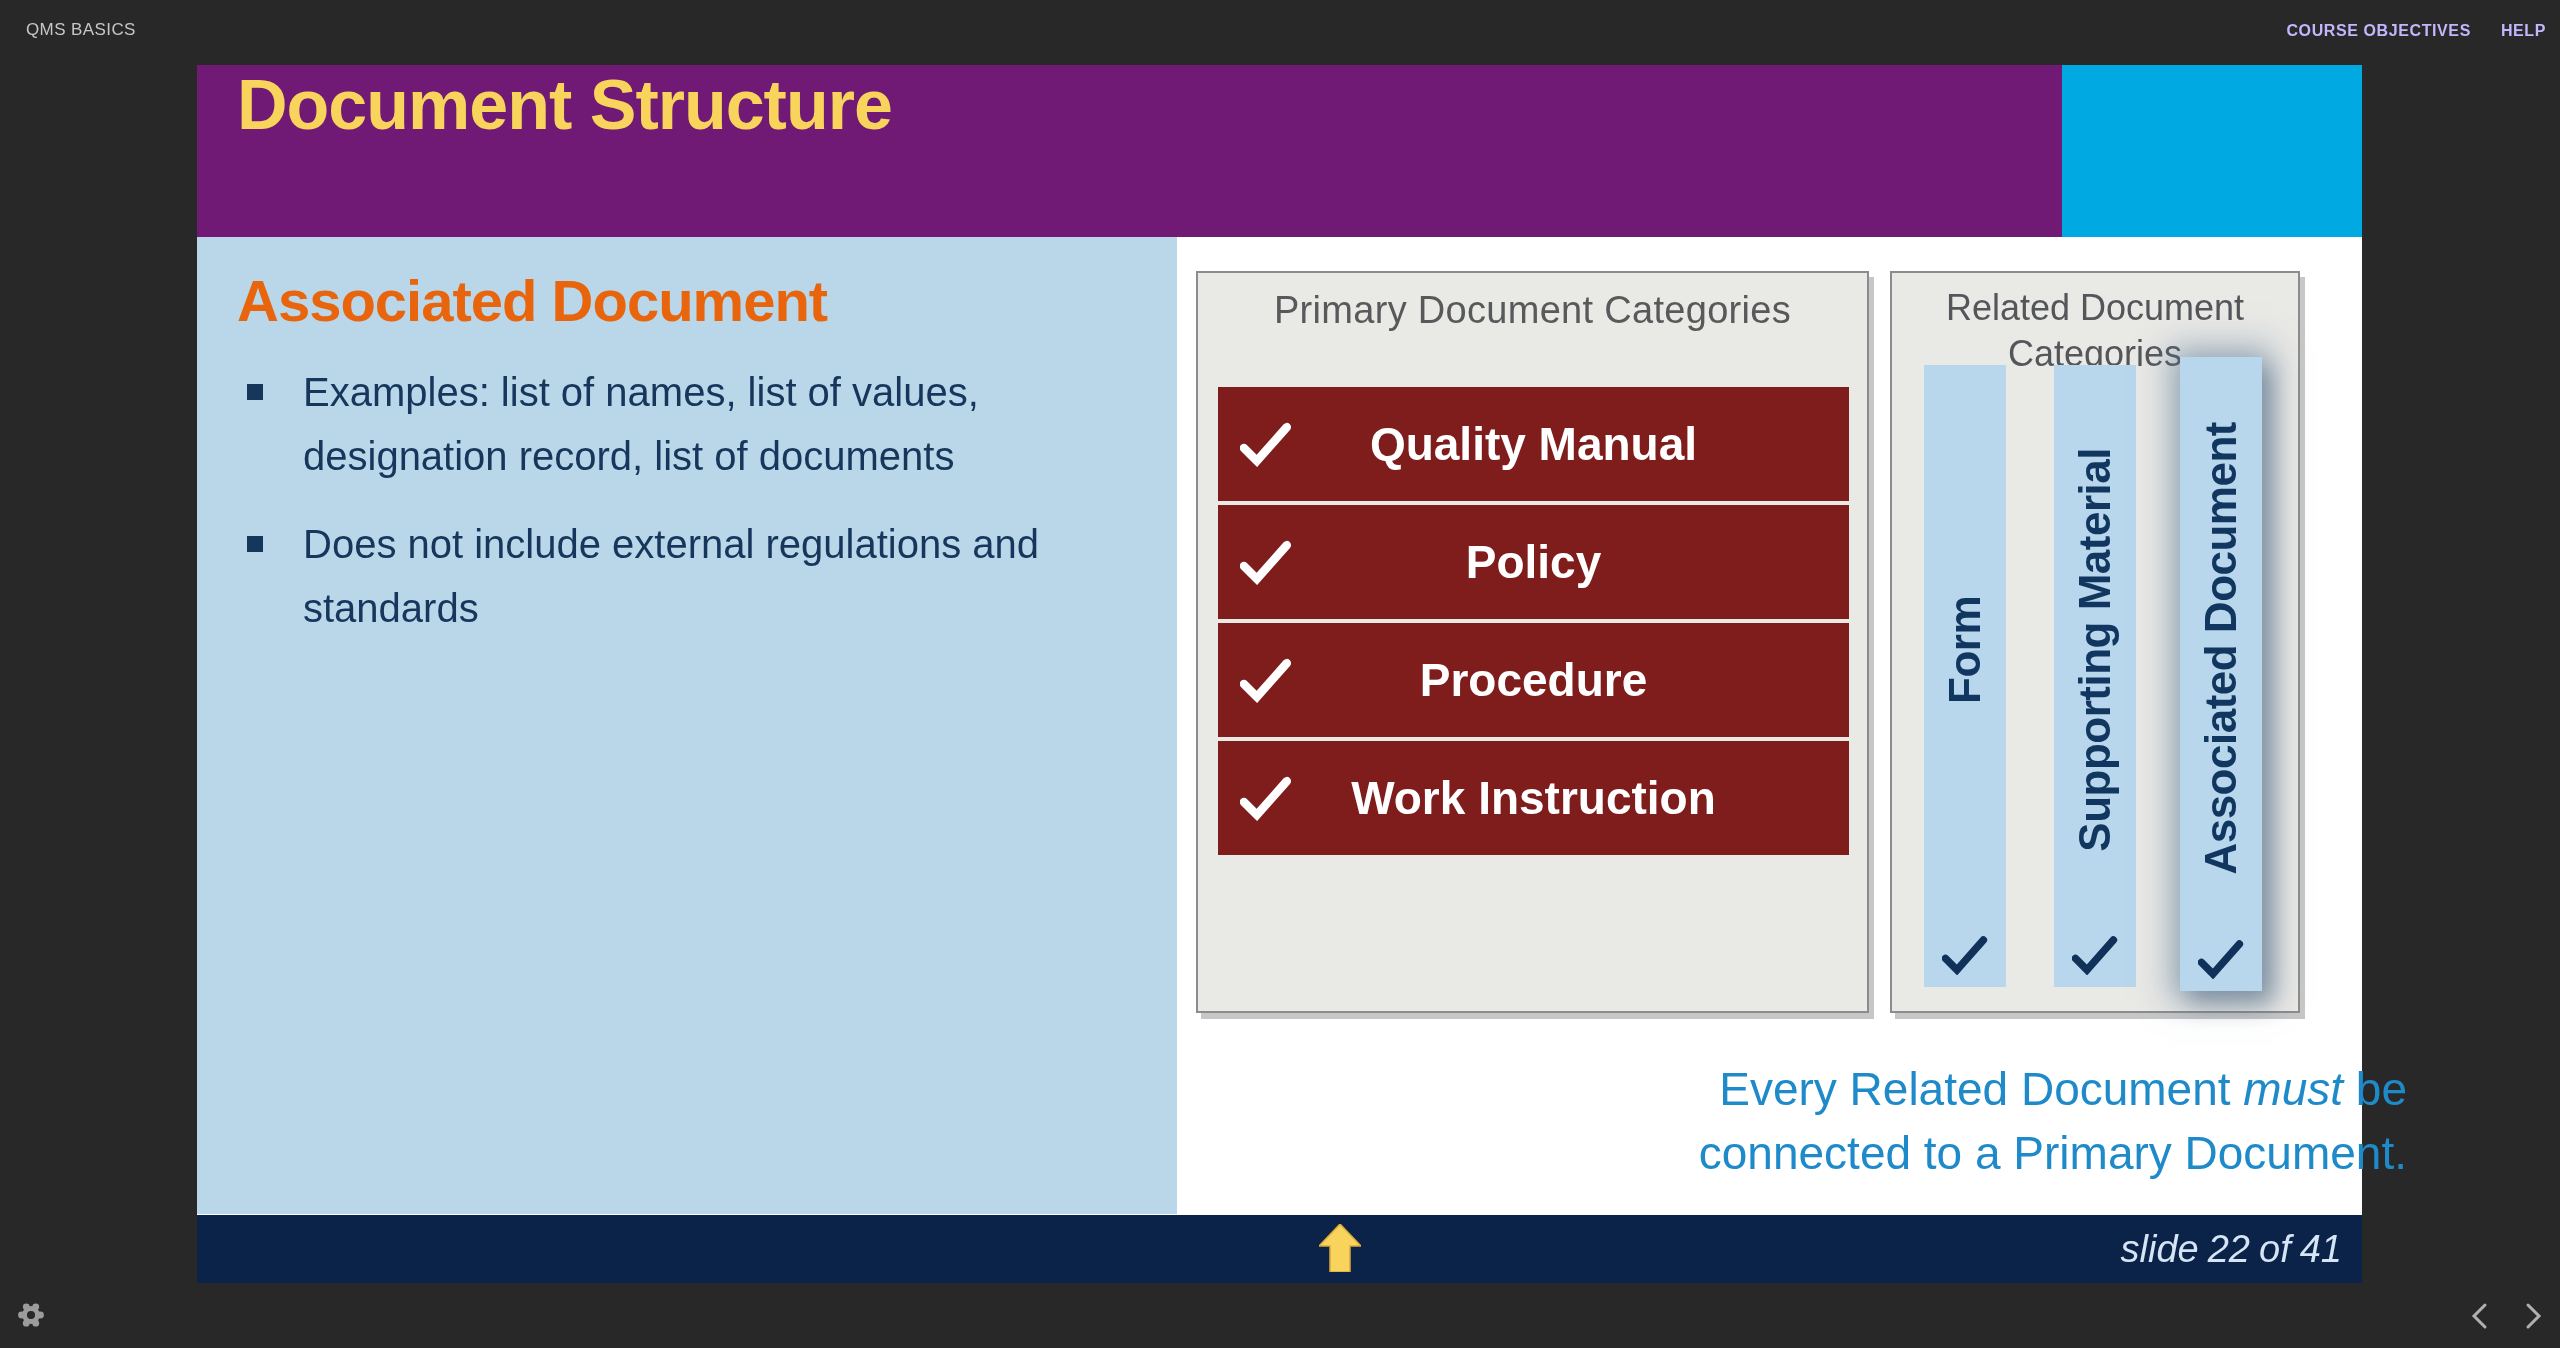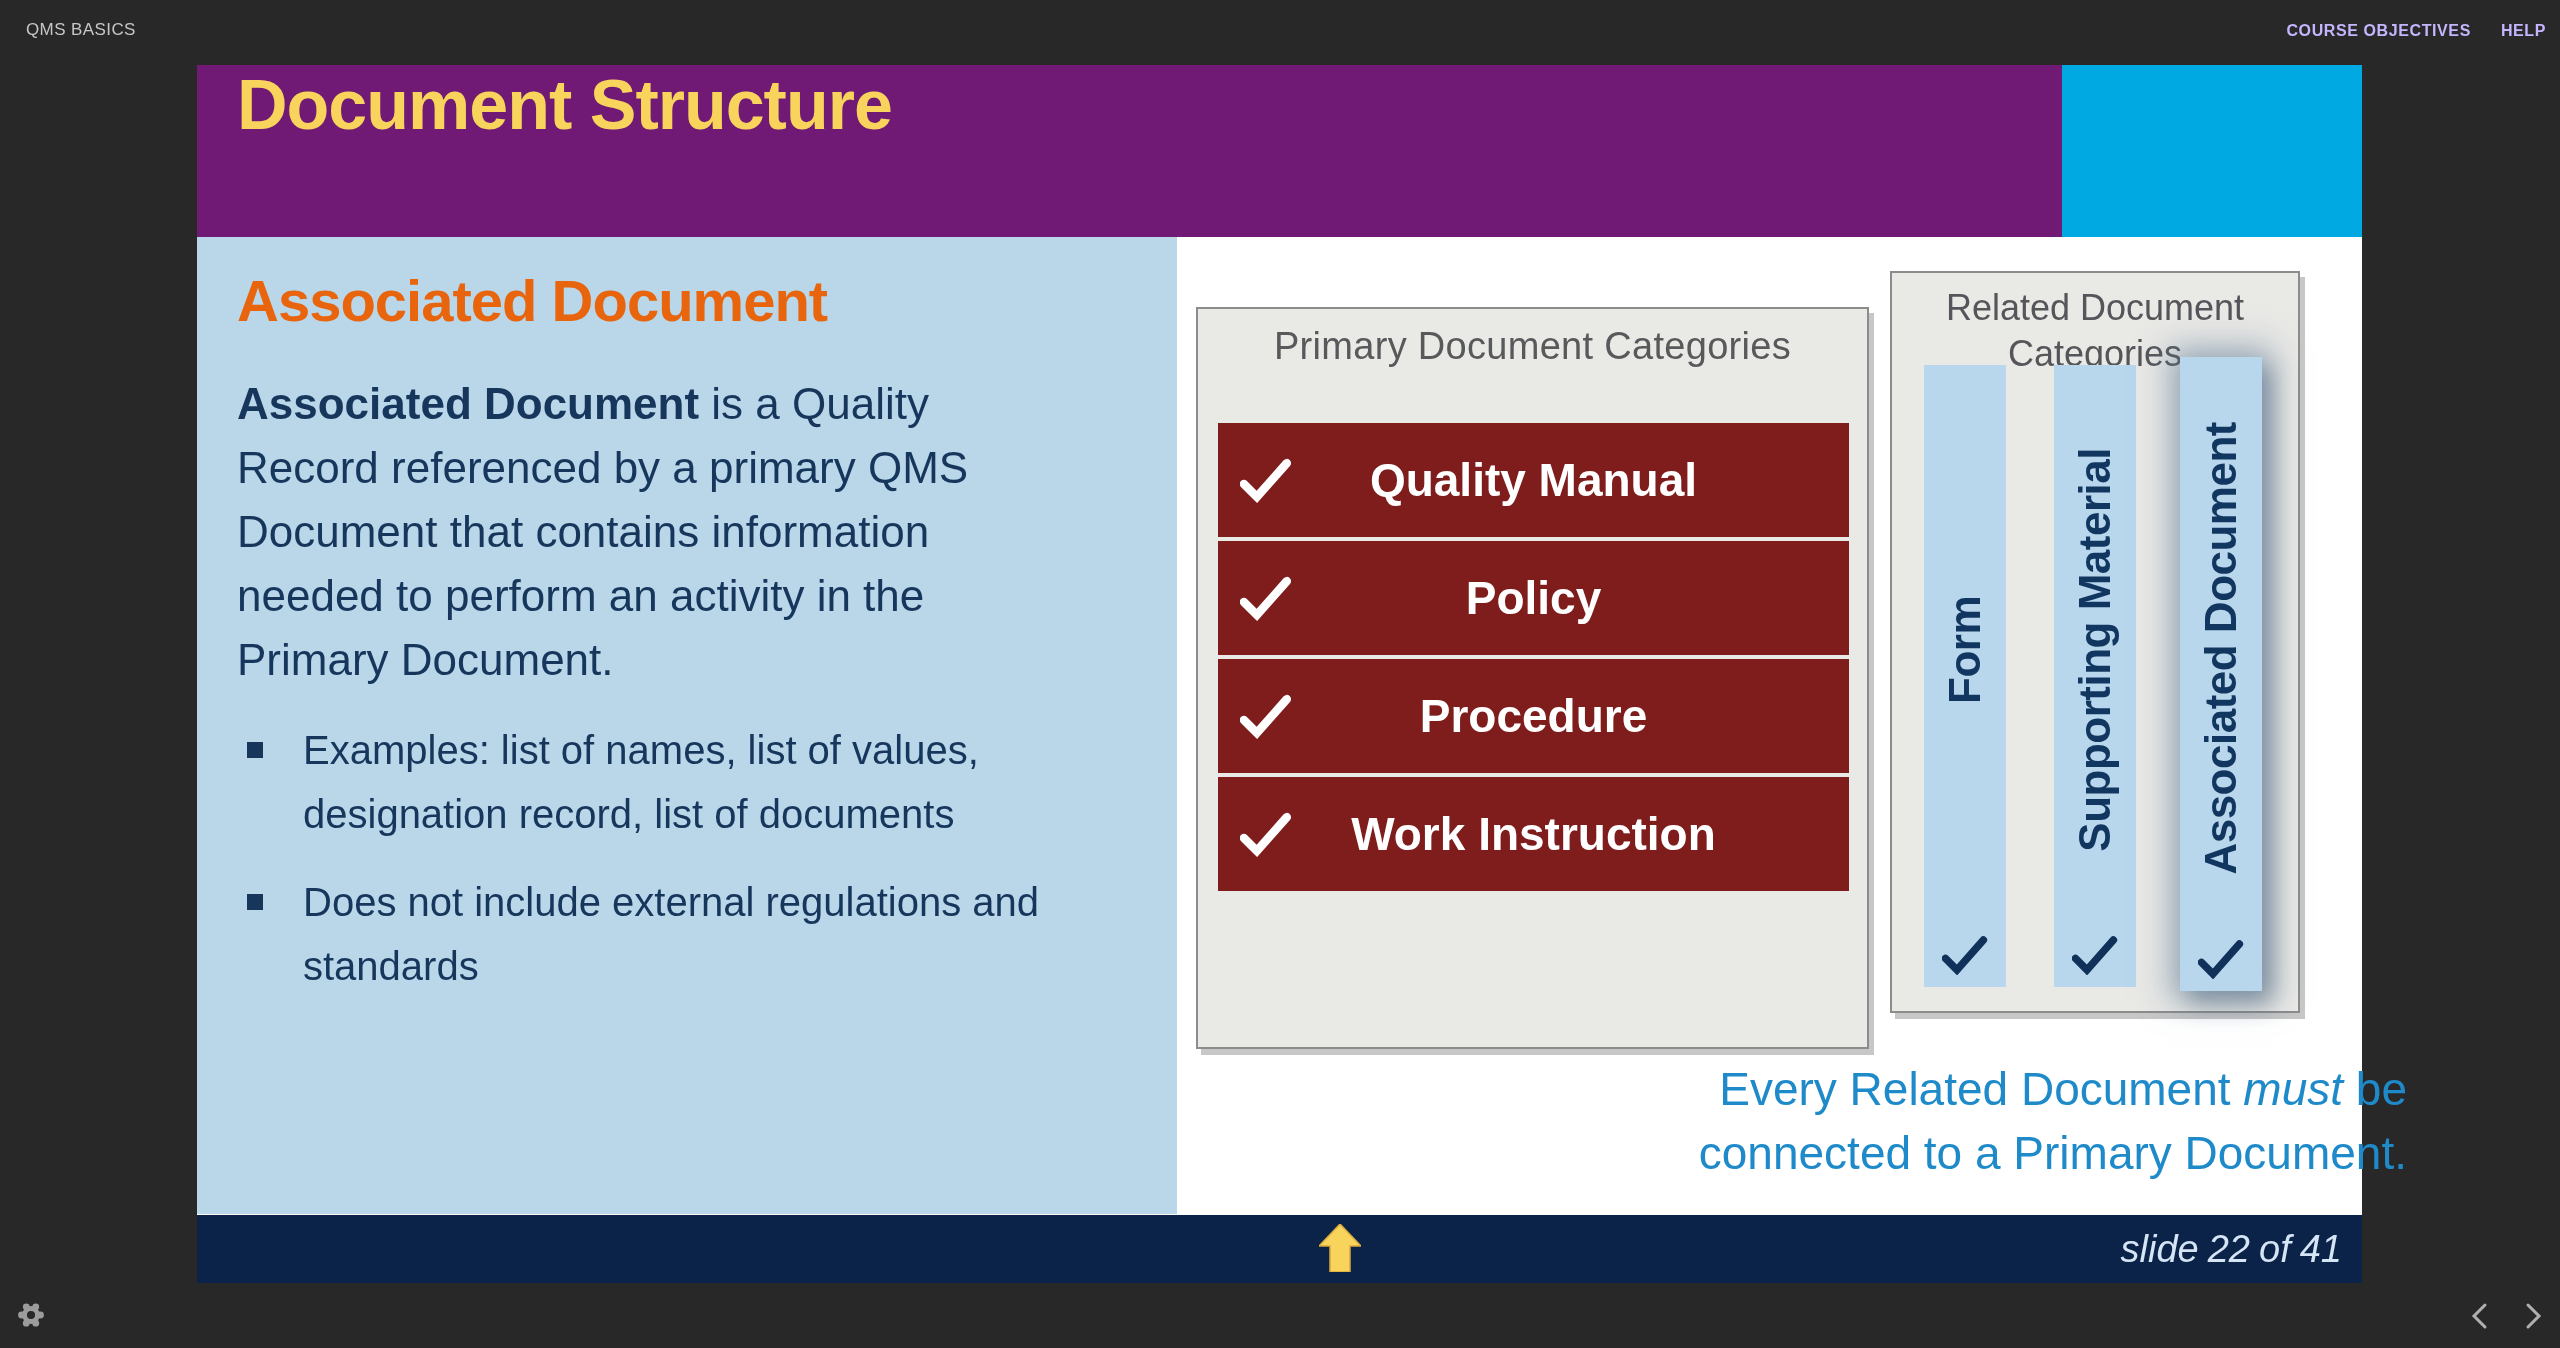--- a/index.html
+++ b/index.html
@@ -20,21 +20,21 @@
   
   .left-panel{position:absolute;left:0;top:172px;width:980px;height:977px;background:#BAD7EA;}
   .section-heading{margin:30px 0 0 40px;font-size:58px;font-weight:bold;color:#E8650D;letter-spacing:-1px;}
   .definition{margin:38px 0 0 40px;width:810px;font-size:44px;line-height:64px;color:#16365C;}
   .definition b{font-weight:bold;}
   .bullet-list{list-style:none;margin:26px 0 0 40px;padding:0;}
   .bullet-item{position:relative;padding-left:66px;width:850px;font-size:40px;line-height:64px;color:#16365C;margin-bottom:24px;}
   .bullet-marker{position:absolute;left:10px;top:24px;width:16px;height:16px;background:#16365C;}
   
   .cat-box{position:absolute;background:#E9E9E6;border:2px solid #8C8C8C;box-shadow:5px 6px 0 rgba(0,0,0,.22);}
-  .primary-box{left:999px;top:206px;width:669px;height:738px;margin-top:36px;}
+  .primary-box{left:999px;top:206px;width:669px;height:738px;}
   .box-title{margin-top:16px;text-align:center;font-size:38px;color:#58595B;letter-spacing:.3px;}
   .bars{position:absolute;left:20px;top:114px;right:18px;}
   .category-bar{position:relative;height:114px;margin-bottom:4px;background:#7f1d1d;cursor:pointer;}
   .bar-check{position:absolute;left:22px;top:50%;transform:translateY(-50%);line-height:0;}
   .bar-label{display:block;width:100%;text-align:center;line-height:114px;color:#FFFFFF;font-weight:bold;font-size:46px;}
   
   .related-box{left:1693px;top:206px;width:406px;height:738px;}
   .related-title{margin-top:12px;padding:0 12px;text-align:center;font-size:36px;line-height:46px;color:#55565A;}
   .related-columns{position:absolute;left:0;top:0;width:100%;height:100%;}
   .related-column{position:absolute;top:92px;width:82px;height:622px;background:#B9D7EC;display:flex;flex-direction:column;align-items:center;cursor:pointer;}
@@ -68,21 +68,20 @@
 
 <div class="slide">
 
   <div class="slide-header">
     <span class="page-title">Document Structure</span>
     <div class="header-accent"></div>
   </div>
 
   <div class="left-panel">
     <div class="section-heading">Associated Document</div>
-    <p class="definition"><b>Associated Document</b><span> is a Quality Record referenced by a primary QMS Document that contains information needed to perform an activity in the Primary Document.</span></p>
     <ul class="bullet-list">
       <li class="bullet-item"><span class="bullet-marker"></span><span>Examples: list of names, list of values, designation record, list of documents</span></li>
       <li class="bullet-item"><span class="bullet-marker"></span><span>Does not include external regulations and standards</span></li>
     </ul>
   </div>
 
   <div class="cat-box primary-box">
     <div class="box-title">Primary Document Categories</div>
     <div class="bars">
       <div class="category-bar">

